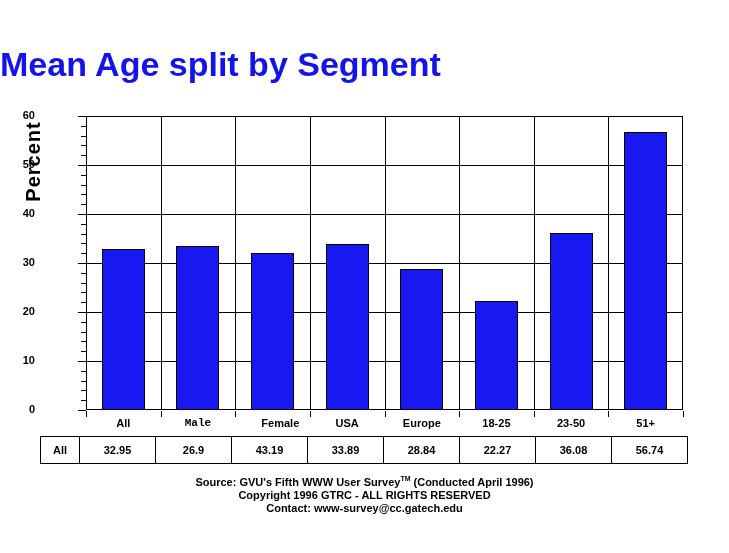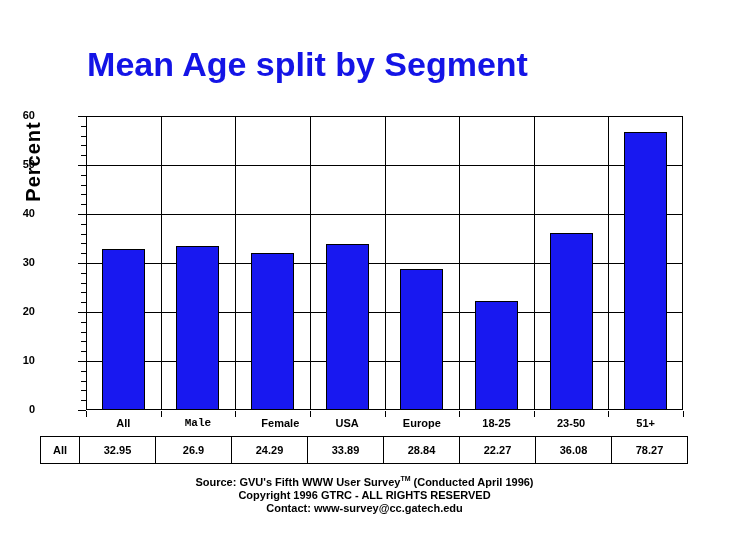--- a/index.html
+++ b/index.html
@@ -14,21 +14,20 @@
     font-family: "Liberation Sans", sans-serif;
     overflow: hidden;
   }
 
   
   #chart-title {
     position: absolute;
     left: 0;
     top: 44px;
     width: 615px;
-    text-align: center;
     color: #1414e6;
     font-size: 34px;
     font-weight: bold;
     letter-spacing: 0px;
     line-height: 40px;
     white-space: nowrap;
   }
 
   
   #plot-wrap {
@@ -267,26 +266,26 @@
     <div class="xlabel" style="left: 533.75px; width: 74.625px;">23-50</div>
     <div class="xlabel" style="left: 608.375px; width: 74.625px;">51+</div>
   </div>
 
 <table id="data-table">
   <tbody>
     <tr>
       <td class="rowhead">All</td>
     <td class="val">32.95</td>
         <td class="val">26.9</td>
-        <td class="val">24.29</td>
+        <td class="val">43.19</td>
         <td class="val">33.89</td>
         <td class="val">28.84</td>
         <td class="val">22.27</td>
         <td class="val">36.08</td>
-        <td class="val">78.27</td>
+        <td class="val">56.74</td>
       </tr>
   </tbody>
 </table>
 
 <div id="footer">
   <div><span>Source: GVU's Fifth WWW User Survey</span><sup>TM</sup><span> (Conducted April 1996)</span></div>
   <div>Copyright 1996 GTRC -  ALL RIGHTS RESERVED</div>
   <div>Contact: www-survey@cc.gatech.edu</div>
 </div>
 

